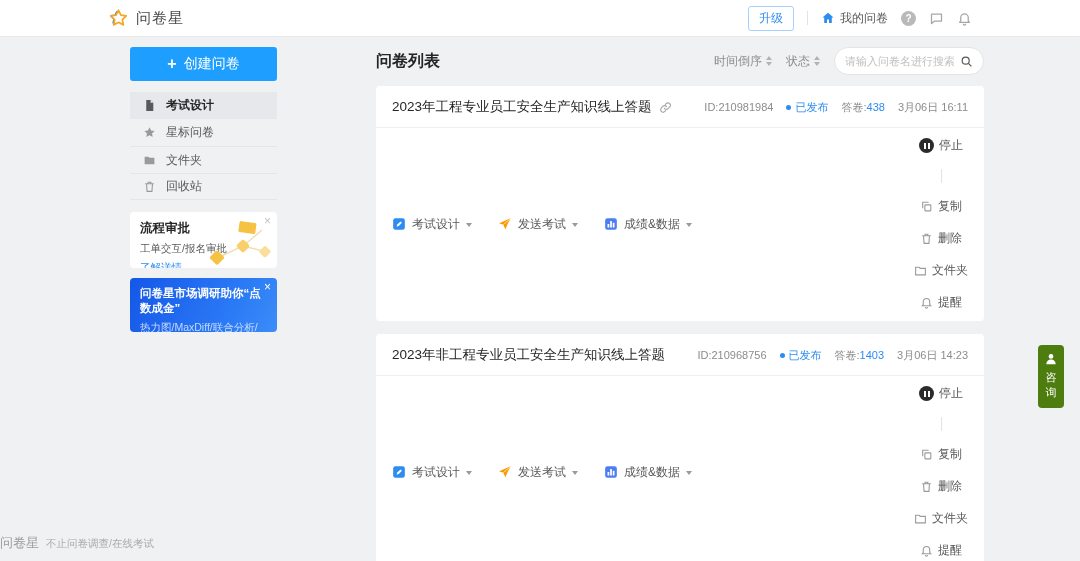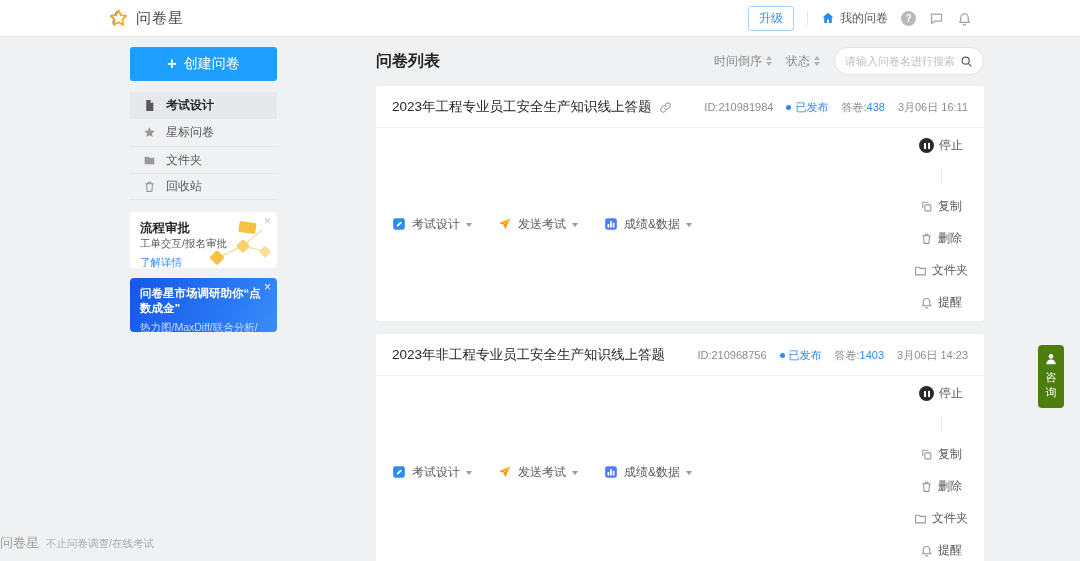--- a/index.html
+++ b/index.html
@@ -65,21 +65,21 @@
   .menu-item.active { background:#e6e8eb; color:#262626; font-weight:bold; }
   .menu-item.active .mi-icon { color:#595959; }
   .menu-item.bt { border-top:1px solid #e6e6e6; }
   .menu-item.bb { border-bottom:1px solid #e6e6e6; }
 
   .promo-card {
     position:relative; margin-top:12px; border-radius:4px; overflow:hidden;
   }
   .promo-white { background:#fff; padding:8px 10px; height:56px; }
   .promo-white .p-title { font-size:12.5px; font-weight:bold; color:#262626; }
-  .promo-white .p-sub { font-size:10.5px; color:#595959; }
+  .promo-white .p-sub { font-size:10.5px; color:#595959; margin-top:5px; }
   .promo-white .p-link { font-size:10.5px; color:#2d8cf0; margin-top:5px; cursor:pointer; }
   .promo-illu { position:absolute; right:0; top:6px; }
   .promo-close {
     position:absolute; top:3px; right:6px; font-size:12px; color:#c4c4c4;
     cursor:pointer; line-height:1;
   }
   .promo-blue {
     margin-top:10px; padding:8px 10px; height:54px;
     background:linear-gradient(115deg,#1557e8 0%,#2b7bf6 70%,#3d8cf8 100%);
   }

